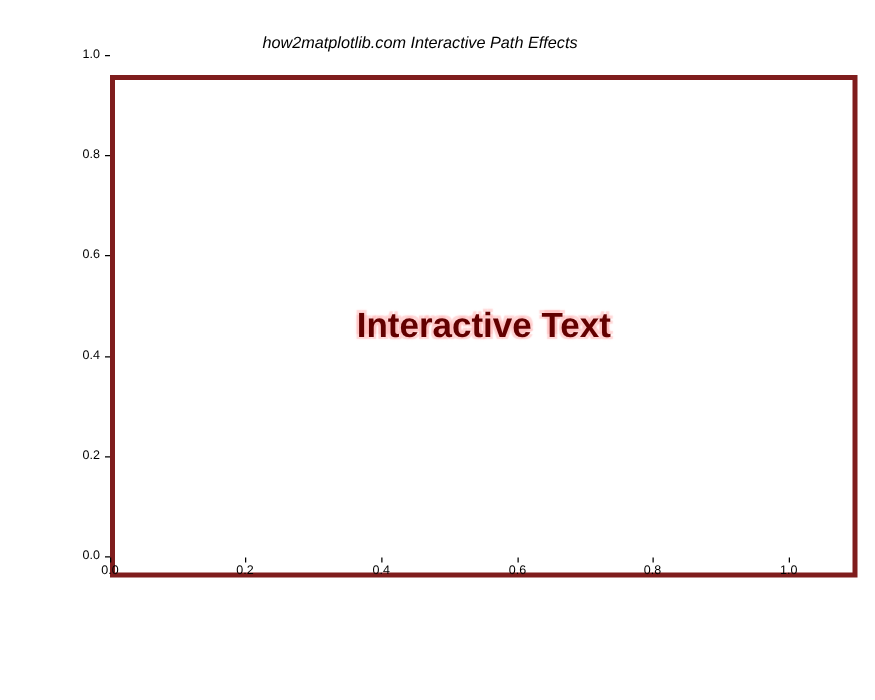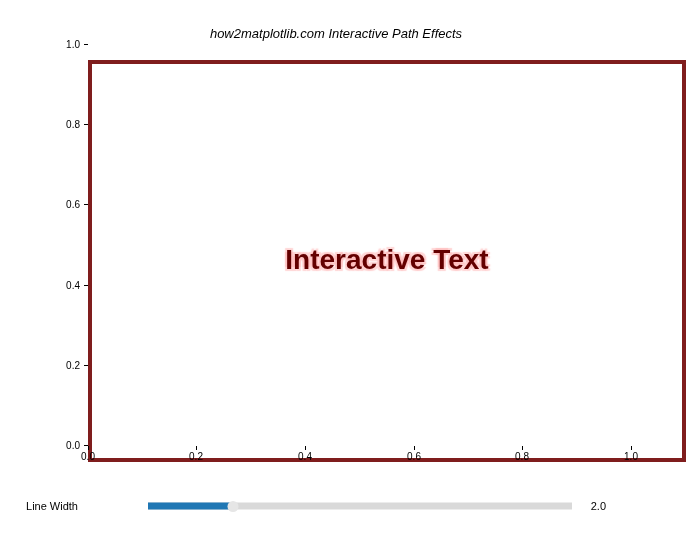--- a/index.html
+++ b/index.html
@@ -145,22 +145,14 @@
   <div class="tickmark-y" style="top:124px"></div>
   <div class="tickmark-y" style="top:44px"></div>
 
   <div class="ytick" style="top:445px">0.0</div>
   <div class="ytick" style="top:365px">0.2</div>
   <div class="ytick" style="top:285px">0.4</div>
   <div class="ytick" style="top:204px">0.6</div>
   <div class="ytick" style="top:124px">0.8</div>
   <div class="ytick" style="top:44px">1.0</div>
 
-  <div class="slider-group slider-1">
-    <div class="slider-label">Line Width</div>
-    <div class="slider-track">
-      <div class="slider-fill" style="width:20%"></div>
-      <div class="slider-handle" style="left:20%"></div>
-    </div>
-    <div class="slider-value">2.0</div>
-  </div>
 
 </div>
 
 </body></html>

